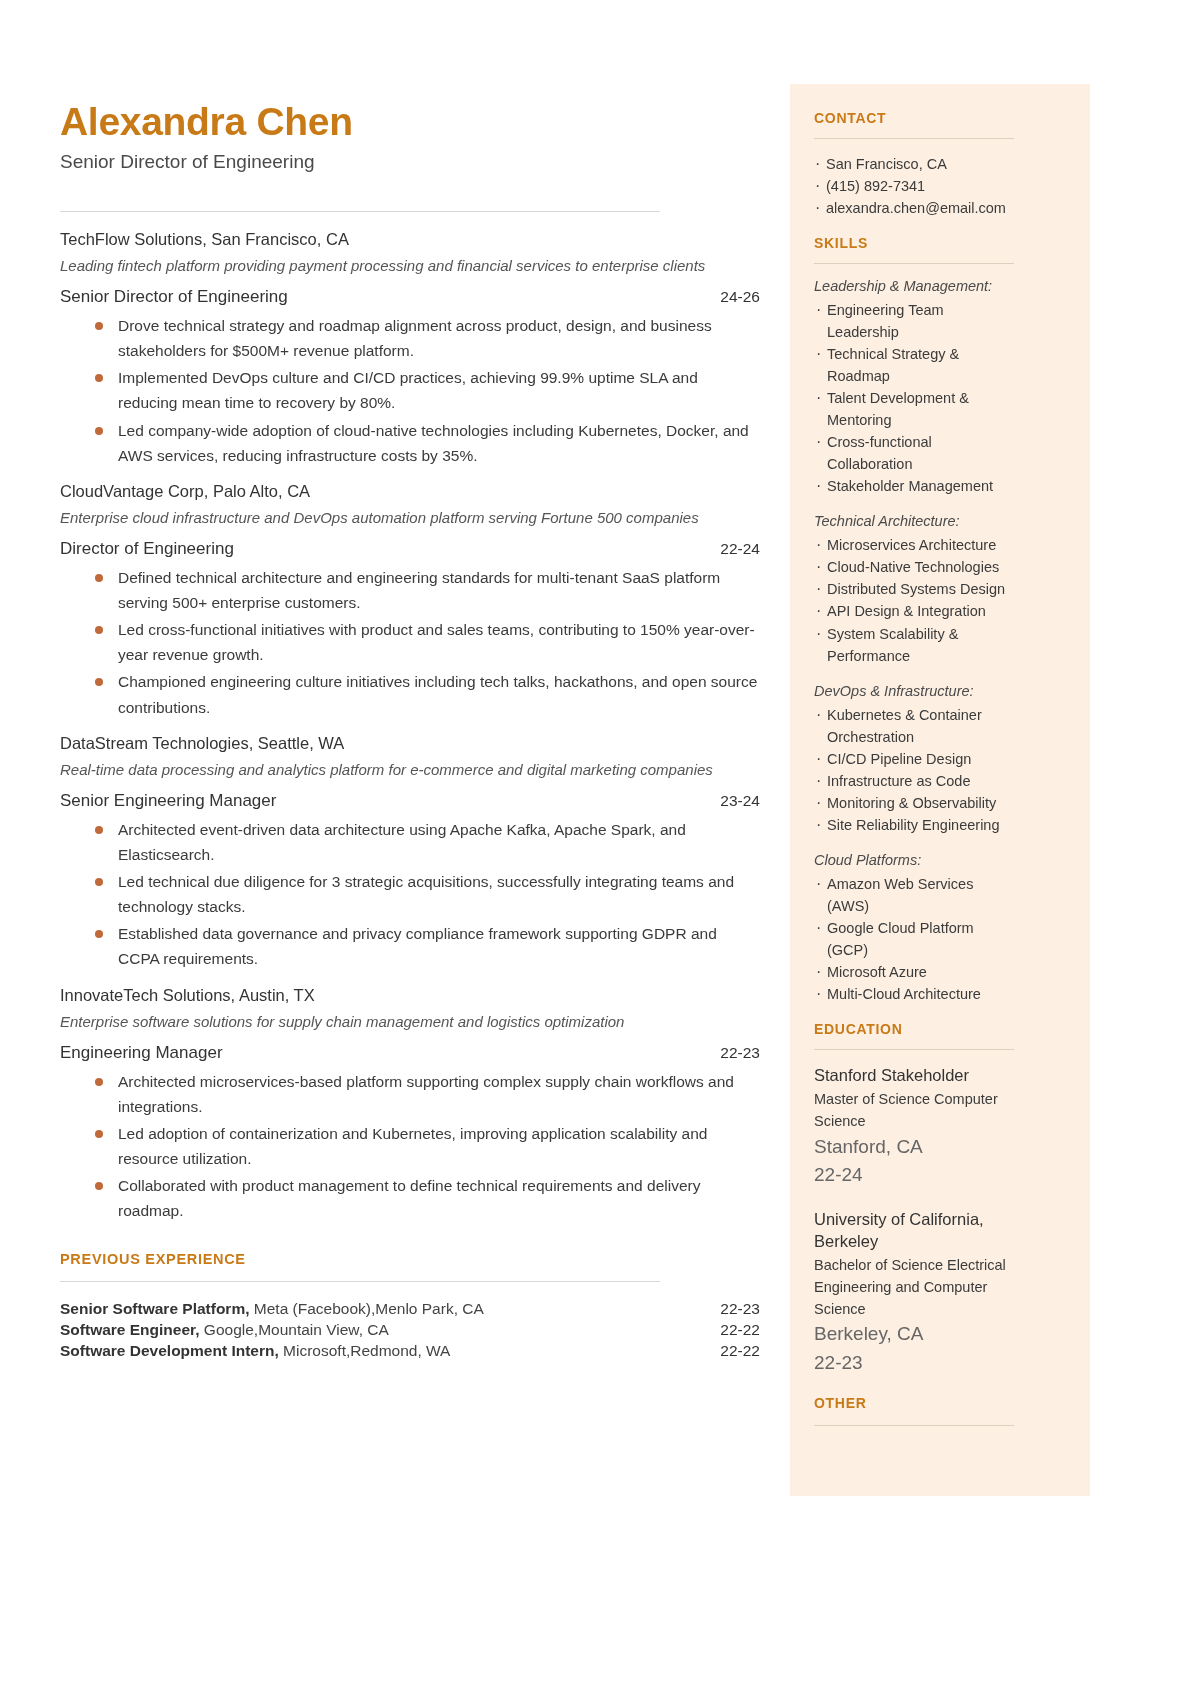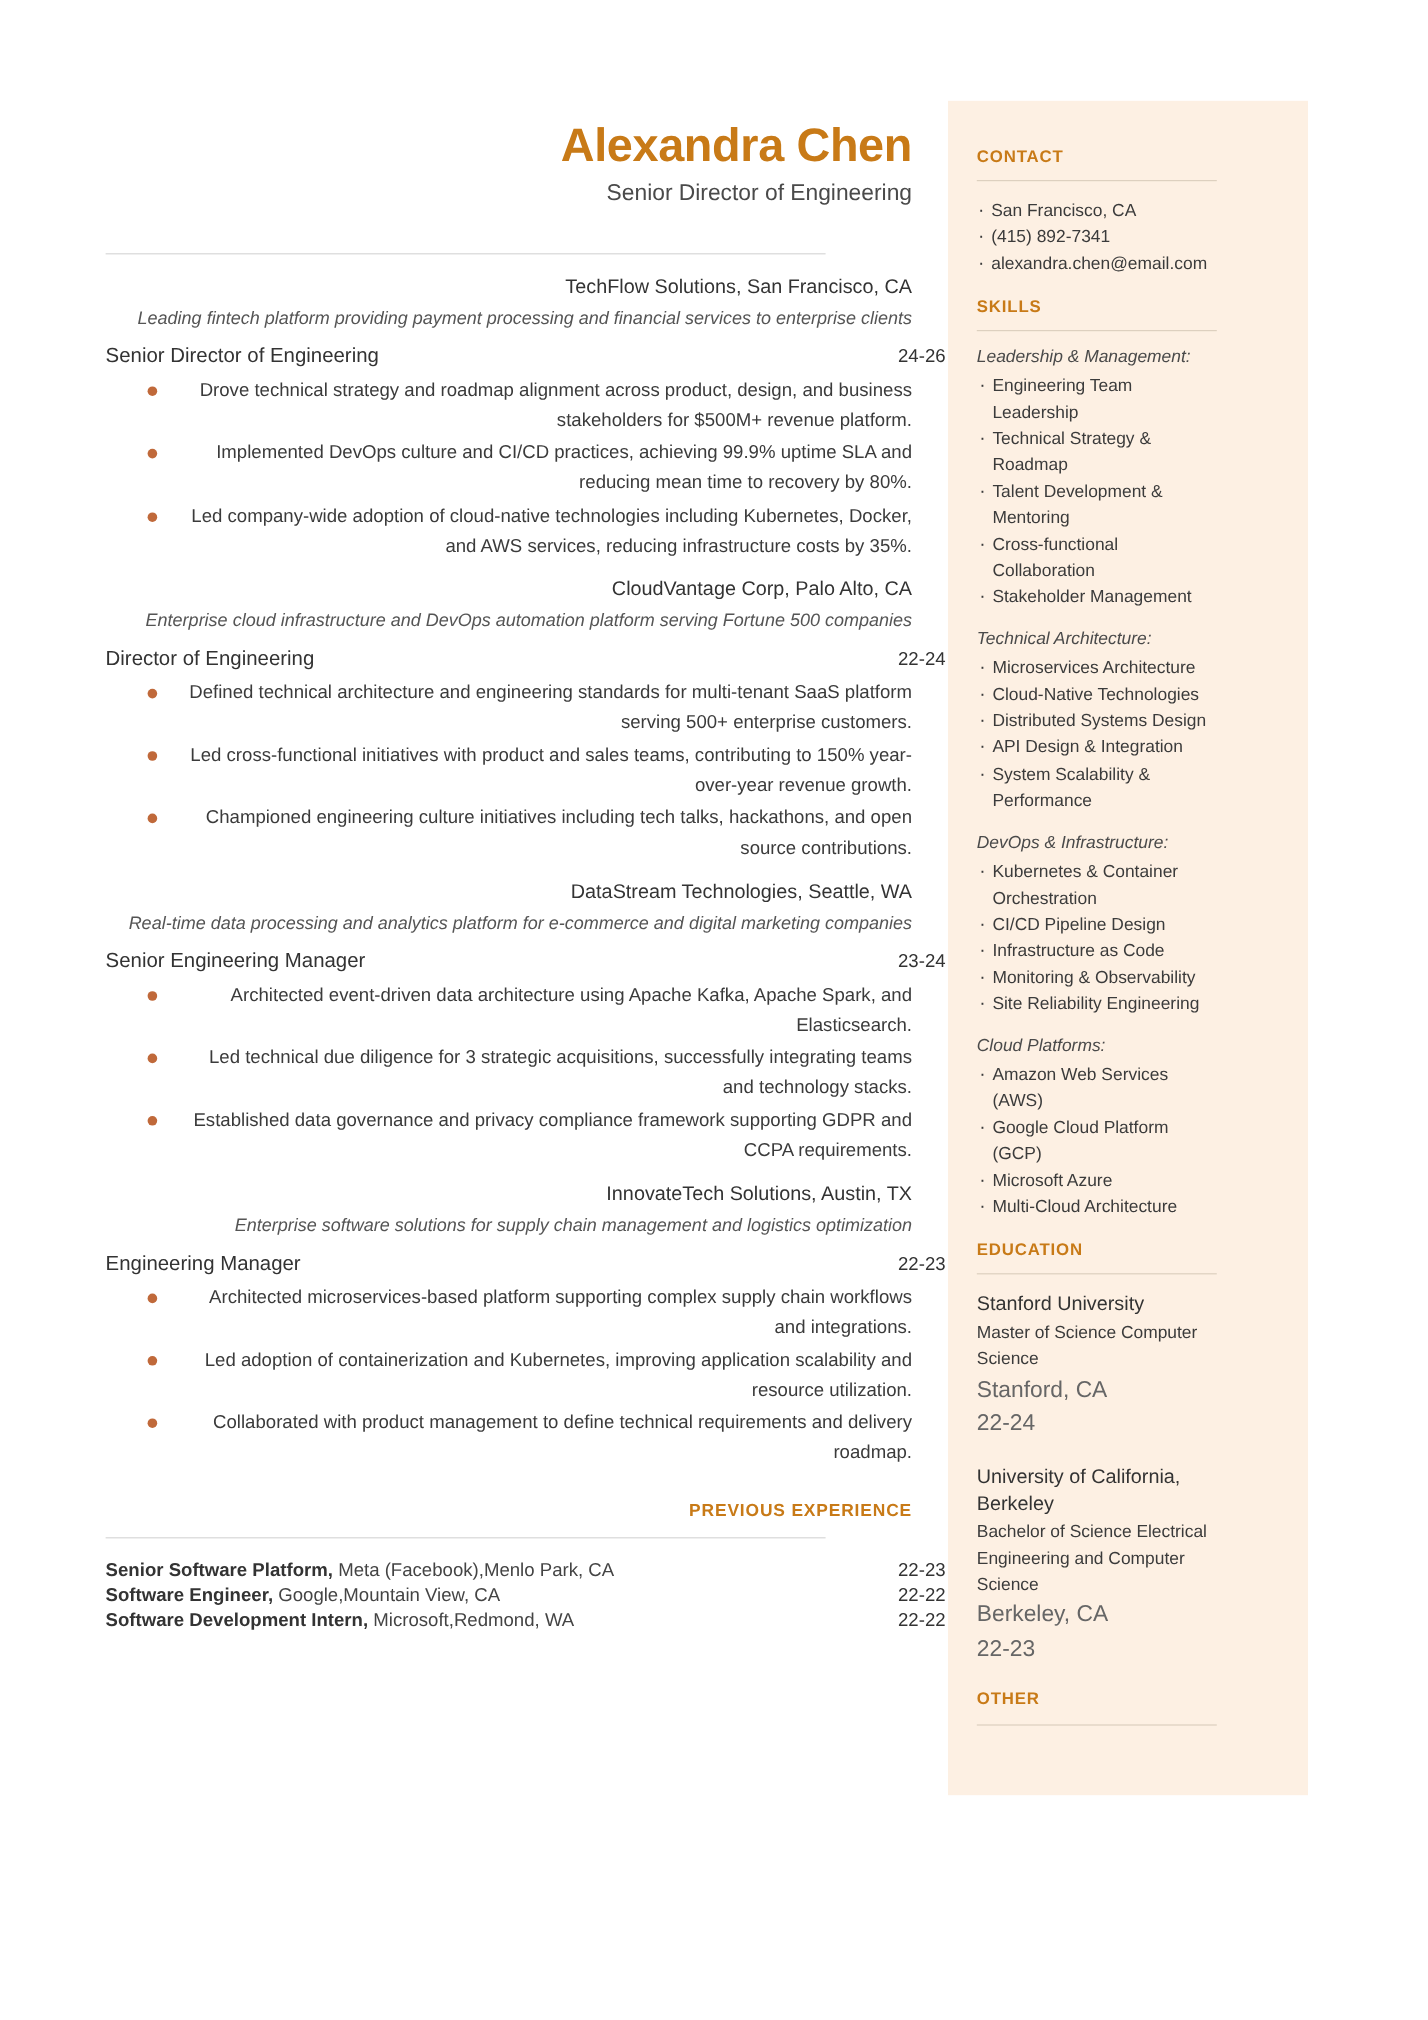--- a/index.html
+++ b/index.html
@@ -25,22 +25,21 @@
     left: 790px;
     width: 300px;
     height: 1412px;
     background: #fdf0e3;
   }
   .main {
     position: absolute;
     top: 0;
     left: 0;
     width: 790px;
-    padding: 100px 30px 0 88px;
-    text-align: right;
+    padding: 100px 30px 0 60px;
   }
   .name {
     font-size: 39px;
     font-weight: bold;
     color: #c87a17;
     letter-spacing: -0.3px;
     margin: 0 0 6px 0;
     line-height: 1.15;
   }
   .title {
@@ -128,21 +127,21 @@
   .prev-role { font-weight: bold; color: #333; }
   .prev-org { font-weight: 400; color: #444; }
   .prev-date { color: #333; }
 
   
   .sidebar {
     position: absolute;
     top: 84px;
     left: 790px;
     width: 248px;
-    padding: 38px 24px 0 24px;
+    padding: 26px 24px 0 24px;
   }
   .side-heading {
     font-size: 14px;
     font-weight: bold;
     color: #c87a17;
     letter-spacing: 0.7px;
     margin: 0 0 12px 0;
   }
   .side-rule {
     border: 0;
@@ -343,21 +342,21 @@
       <div class="skill-item">Amazon Web Services (AWS)</div>
       <div class="skill-item">Google Cloud Platform (GCP)</div>
       <div class="skill-item">Microsoft Azure</div>
       <div class="skill-item">Multi-Cloud Architecture</div>
     </div>
 
     <div class="side-heading">EDUCATION</div>
     <hr class="side-rule">
 
     <div class="edu-block">
-      <div class="edu-school">Stanford University</div>
+      <div class="edu-school">Stanford Stakeholder</div>
       <div class="edu-degree">Master of Science Computer Science</div>
       <div class="edu-loc">Stanford, CA</div>
       <div class="edu-dates">22-24</div>
     </div>
 
     <div class="edu-block">
       <div class="edu-school">University of California, Berkeley</div>
       <div class="edu-degree">Bachelor of Science Electrical Engineering and Computer Science</div>
       <div class="edu-loc">Berkeley, CA</div>
       <div class="edu-dates">22-23</div>

